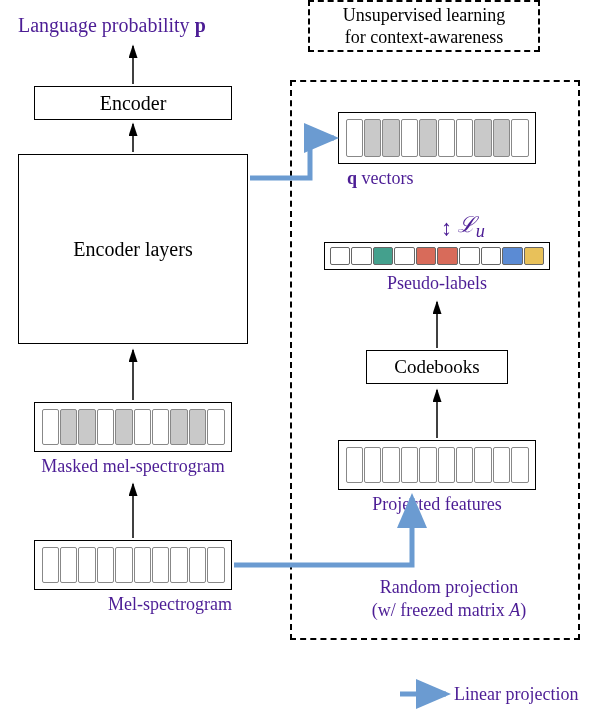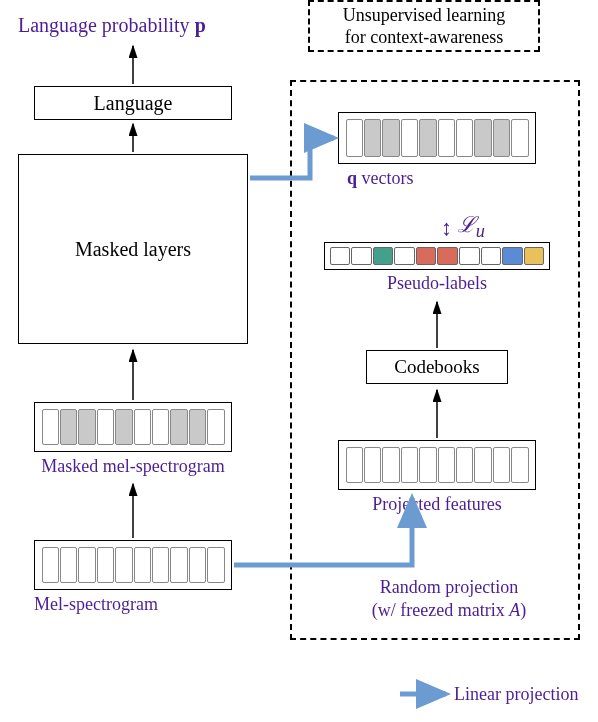--- a/index.html
+++ b/index.html
@@ -84,25 +84,25 @@
   <div class="dashed-box" style="left:308px; top:0; width:232px; height:52px; display:flex; align-items:center; justify-content:center; text-align:center; font-size:18px; line-height:1.25; white-space:pre-line;">
     <span>Unsupervised learning
 for context-awareness</span>
   </div>
 
   <div class="label" style="left:18px; top:14px; font-size:20px;">
     <span>Language probability </span><span class="bold serif-math">p</span>
   </div>
 
   <div class="box" style="left:34px; top:86px; width:198px; height:34px;">
-    <span>Language</span>
+    <span>Encoder</span>
   </div>
 
   <div class="box" style="left:18px; top:154px; width:230px; height:190px;">
-    <span>Masked layers</span>
+    <span>Encoder layers</span>
   </div>
 
   <div class="feature-row" id="row-masked" style="left:34px; top:402px; width:198px; height:50px;">
       <div class="cell" style="background: rgb(255, 255, 255);"></div>
       <div class="cell" style="background: rgb(201, 201, 201);"></div>
       <div class="cell" style="background: rgb(201, 201, 201);"></div>
       <div class="cell" style="background: rgb(255, 255, 255);"></div>
       <div class="cell" style="background: rgb(201, 201, 201);"></div>
       <div class="cell" style="background: rgb(255, 255, 255);"></div>
       <div class="cell" style="background: rgb(255, 255, 255);"></div>
@@ -119,21 +119,21 @@
       <div class="cell" style="background: rgb(255, 255, 255);"></div>
       <div class="cell" style="background: rgb(255, 255, 255);"></div>
       <div class="cell" style="background: rgb(255, 255, 255);"></div>
       <div class="cell" style="background: rgb(255, 255, 255);"></div>
       <div class="cell" style="background: rgb(255, 255, 255);"></div>
       <div class="cell" style="background: rgb(255, 255, 255);"></div>
       <div class="cell" style="background: rgb(255, 255, 255);"></div>
       <div class="cell" style="background: rgb(255, 255, 255);"></div>
       <div class="cell" style="background: rgb(255, 255, 255);"></div>
     </div>
-  <div class="label center" style="left:34px; top:594px; width:198px; text-align:left;">
+  <div class="label center" style="left:34px; top:594px; width:198px; text-align:right;">
     <span>Mel-spectrogram</span>
   </div>
 
   <div class="dashed-box" style="left:290px; top:80px; width:290px; height:560px;"></div>
 
   <div class="feature-row" id="row-q" style="left:338px; top:112px; width:198px; height:52px;">
       <div class="cell" style="background: rgb(255, 255, 255);"></div>
       <div class="cell" style="background: rgb(201, 201, 201);"></div>
       <div class="cell" style="background: rgb(201, 201, 201);"></div>
       <div class="cell" style="background: rgb(255, 255, 255);"></div>

